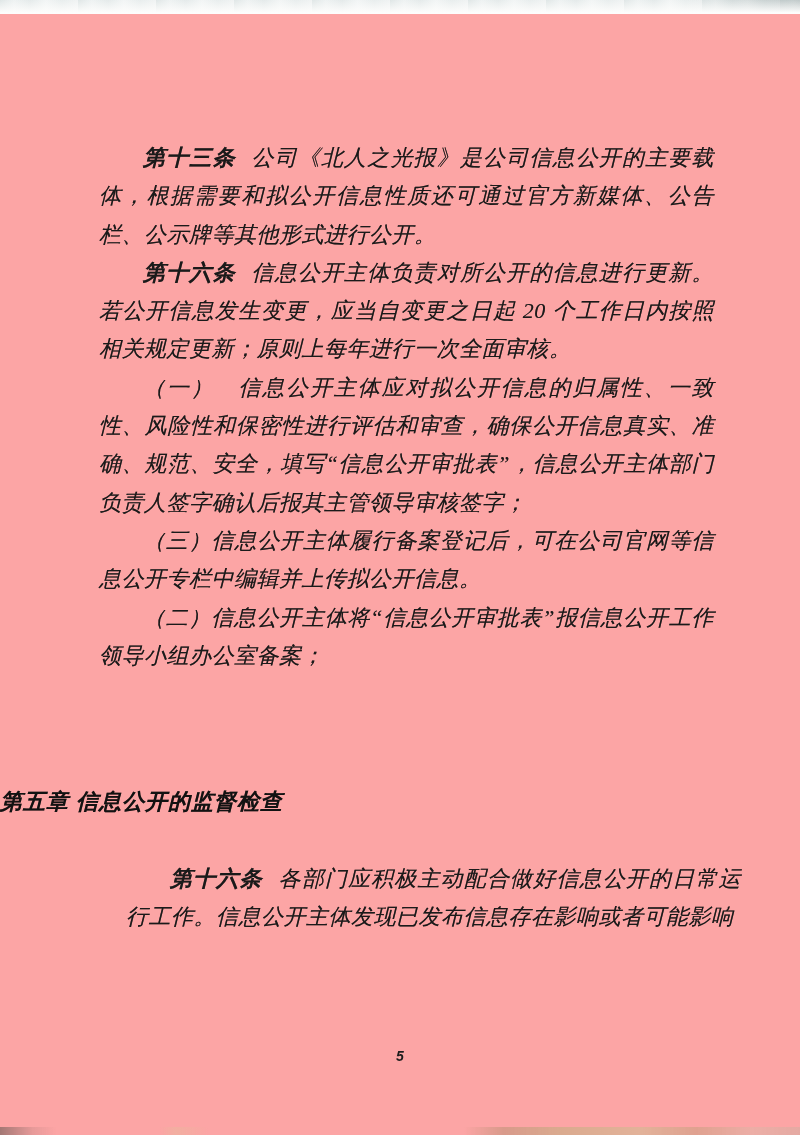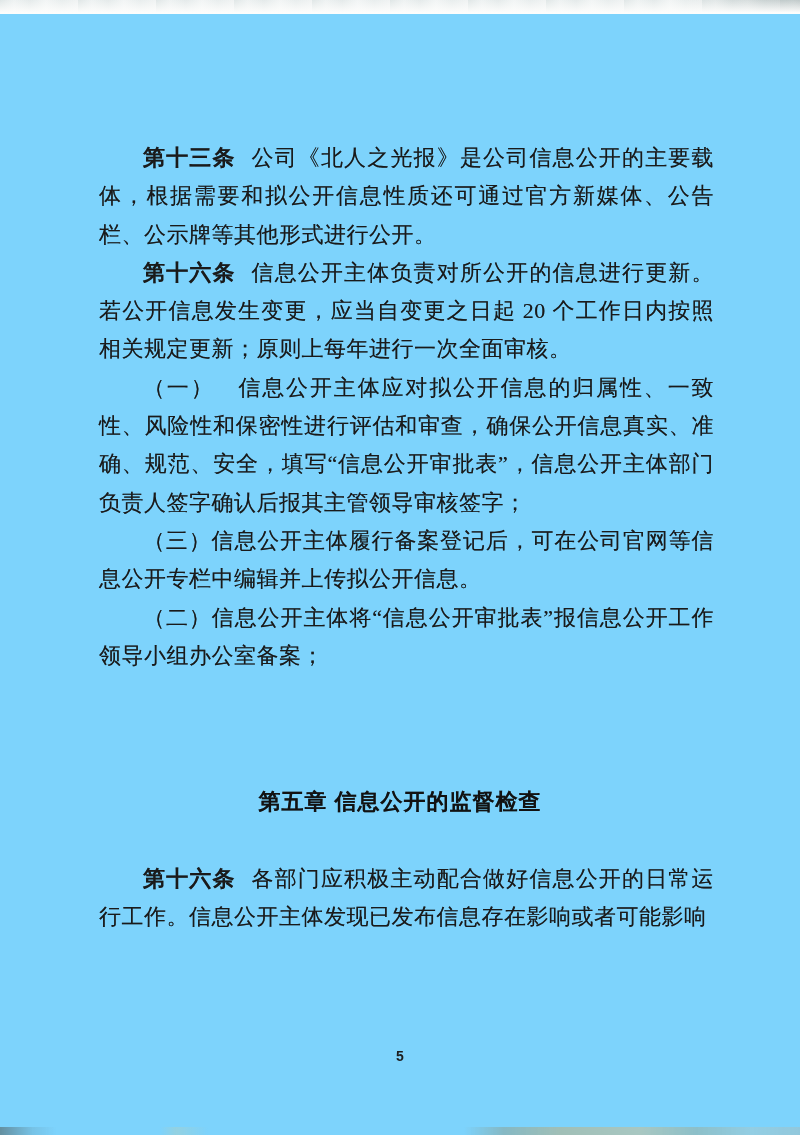--- a/index.html
+++ b/index.html
@@ -4,23 +4,24 @@
 <style>
   html, body {
     margin: 0;
     padding: 0;
     background: #ffffff;
   }
   .page {
     position: relative;
     width: 800px;
     height: 1135px;
-    background: #7dd3fc;
+    background: #fca5a5;
     overflow: hidden;
     font-family: "Liberation Serif", "DejaVu Serif", serif;
+    font-style: italic;
   }
   
   .scan-top {
     position: absolute;
     top: 0; left: 0; right: 0;
     height: 14px;
     background:
       linear-gradient(to bottom, rgba(253,253,252,0) 0%, #fdfdfc 90%),
       linear-gradient(90deg, rgba(150,165,165,0) 86%, rgba(150,165,165,0.35) 95%, rgba(140,155,155,0.45) 100%),
       repeating-linear-gradient(90deg,
@@ -41,42 +42,41 @@
         rgba(0,0,0,0) 58%, rgba(150,135,90,0.35) 63%, rgba(190,175,125,0.55) 70%,
         rgba(205,190,145,0.55) 80%, rgba(170,155,105,0.35) 87%,
         rgba(200,195,170,0.30) 94%, rgba(185,180,160,0.35) 100%);
   }
   .body-block {
     position: absolute;
     left: 99px;
     width: 615px;
   }
   #group1 { top: 139px; }
-  #group2 { top: 860px; }
+  #group2 { top: 860px; margin-left: 27px; }
   p.para {
     margin: 0;
     text-indent: 2em;
     font-size: 22px;
     line-height: 38.3px;
     color: #1a1a1a;
     text-align: justify;
     letter-spacing: 0.5px;
     text-shadow: 0 0 0.4px rgba(20,20,20,0.55);
   }
   .term {
     font-weight: bold;
     margin-right: 0.72em;
   }
   .chapter-heading {
     position: absolute;
     top: 787px;
     left: 0;
     width: 100%;
     margin: 0;
-    text-align: center;
     font-family: "Liberation Sans", "DejaVu Sans", sans-serif;
     font-weight: bold;
     font-size: 22px;
     letter-spacing: 1px;
     color: #121212;
     text-shadow: 0 0 0.4px rgba(10,10,10,0.55);
   }
   .page-number {
     position: absolute;
     top: 1048px;

